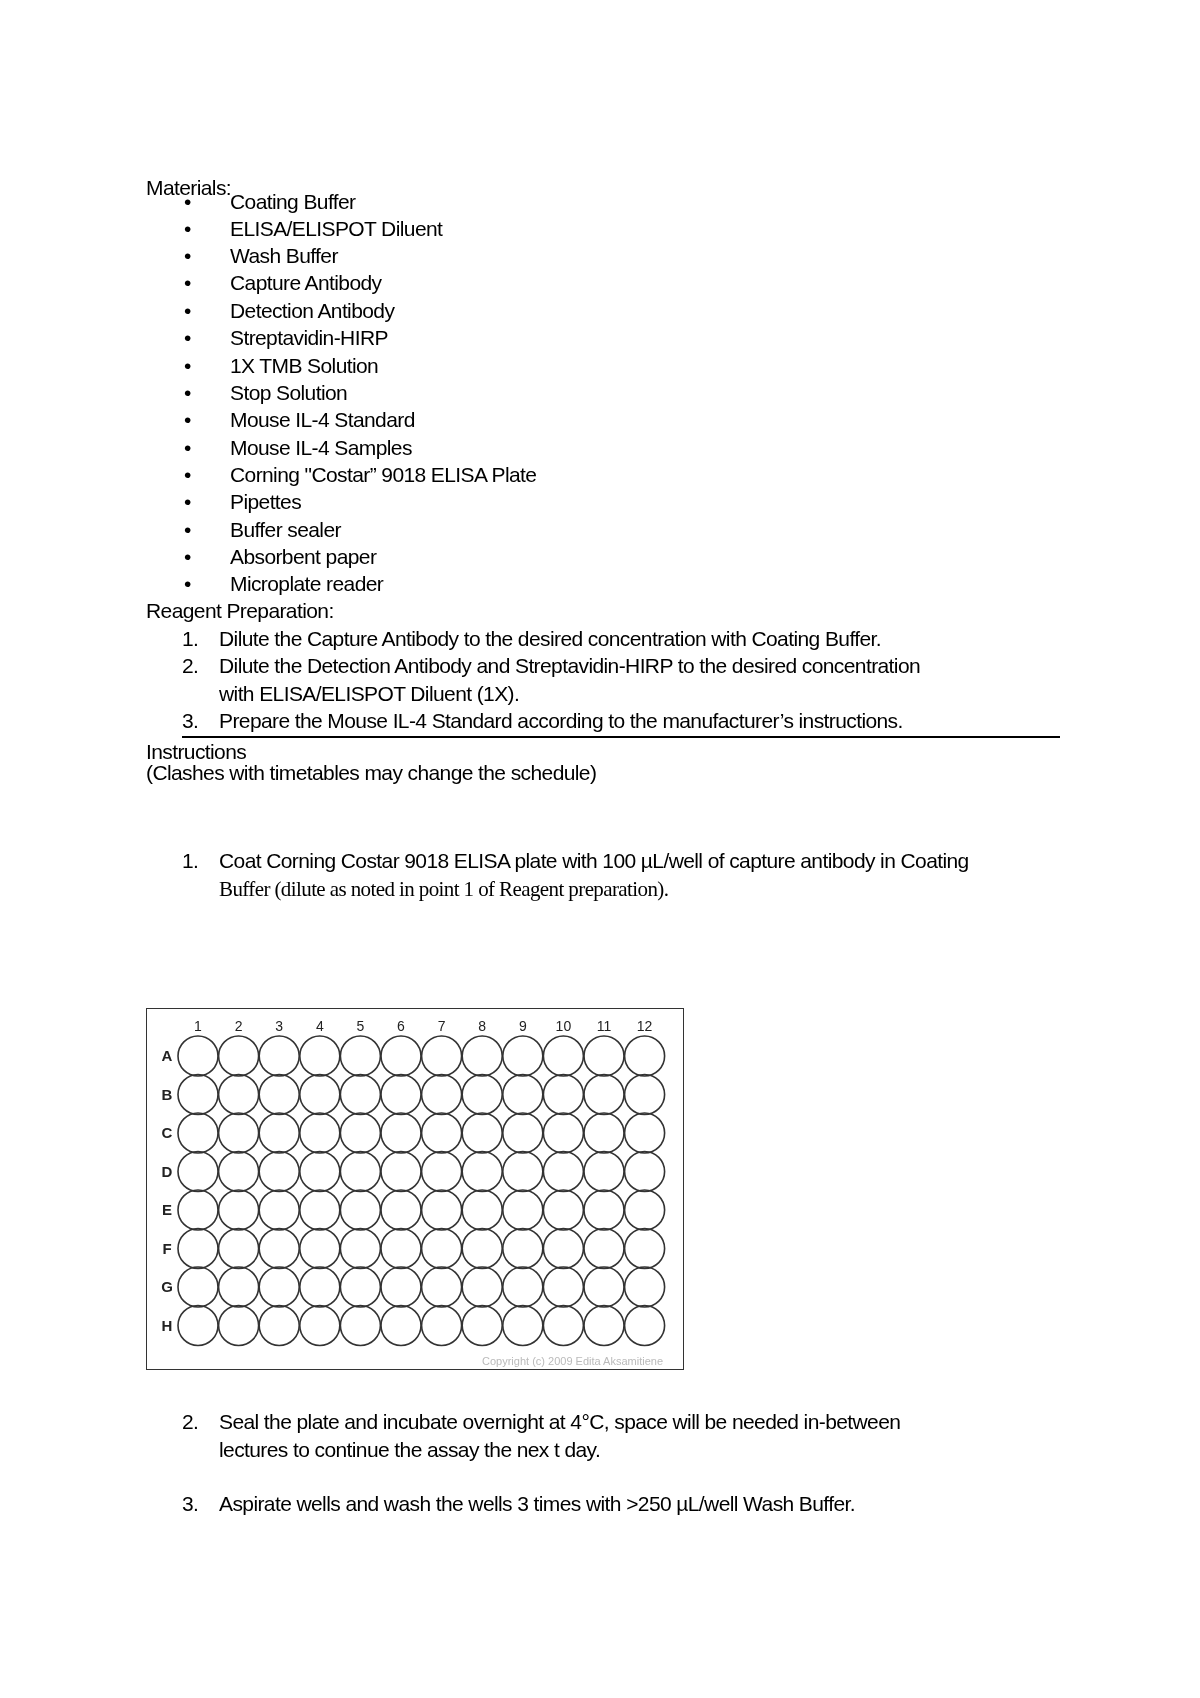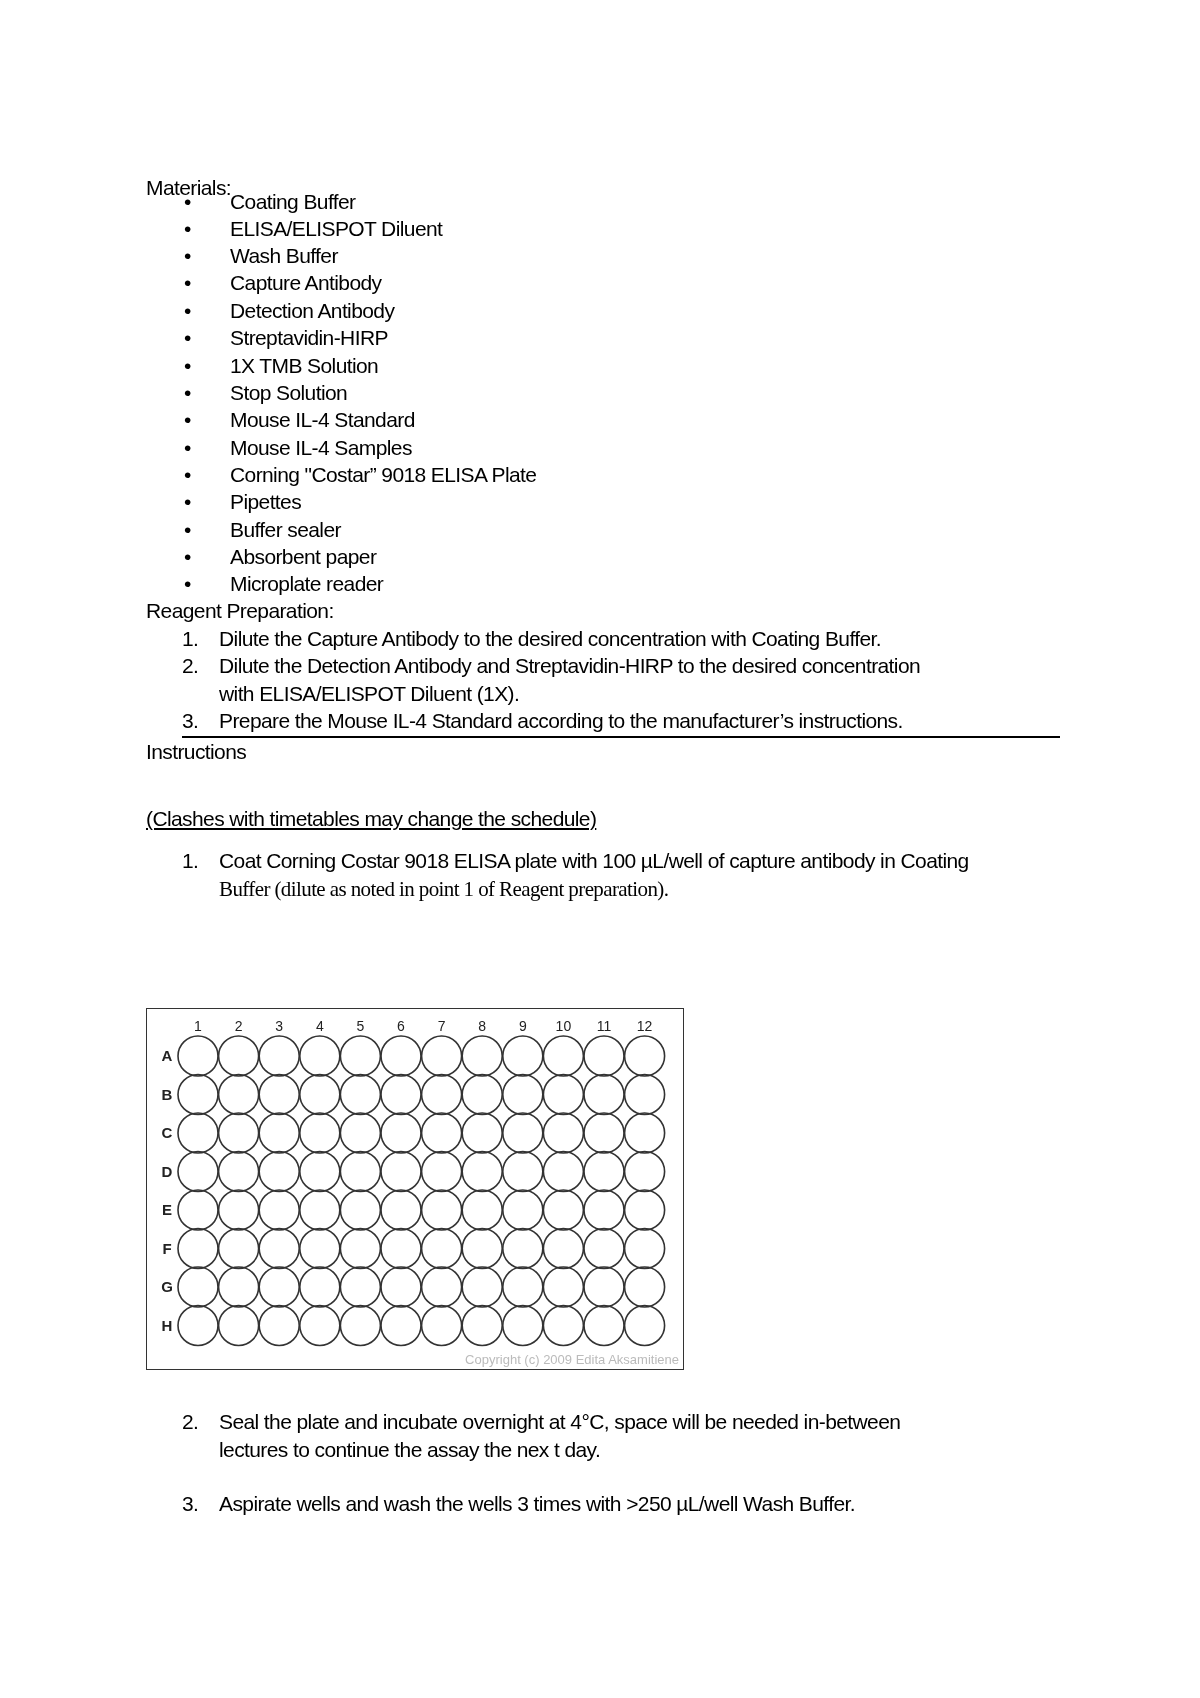--- a/index.html
+++ b/index.html
@@ -15,22 +15,22 @@
   .num-row { position: absolute; left: 146px; font-size: 21px; line-height: 26px; white-space: nowrap;
              letter-spacing: -0.6px; }
   .num-row .num { position: absolute; left: 36px; top: 0; }
   .num-row .txt { position: absolute; left: 73px; top: 0; }
   .rule { position: absolute; left: 182px; top: 800px; width: 878px; height: 2px; background: #000; }
   .plate { position: absolute; left: 146px; top: 1008px; width: 538px; height: 362px;
            border: 1.5px solid #333; box-sizing: border-box; }
   .plate svg { position: absolute; left: 0; top: 0; }
   .col-lbl { font-family: "Liberation Sans", sans-serif; font-size: 14px; fill: #222; }
   .row-lbl { font-family: "Liberation Sans", sans-serif; font-size: 15px; font-weight: bold; fill: #222; }
-  .copyright { position: absolute; right: 4px; bottom: 2px; font-family: "Liberation Sans", sans-serif;
-               font-size: 13px; color: #bbb; }
+  .copyright { position: absolute; right: 20px; bottom: 2px; font-family: "Liberation Sans", sans-serif;
+               font-size: 11px; color: #bbb; }
 </style>
 </head>
 <body>
 
 <div class="page">
 
   <div class="line" style="top:175px;">Materials:</div>
 
   <div>
     <div class="bullet-row" style="top:189px;">
@@ -107,21 +107,21 @@
       <span class="txt" style="top:28px;">with ELISA/ELISPOT Diluent (1X).</span>
     </div>
     <div class="num-row" style="top:708px;">
       <span class="num">3.</span>
       <span class="txt">Prepare the Mouse IL-4 Standard according to the manufacturer’s instructions.</span>
     </div>
   </div>
   <div class="rule" style="top:736px;"></div>
 
   <div class="line" style="top:739px;">Instructions</div>
-  <div class="line" style="top:806px;text-decoration:underline;">(Clashes with timetables may change the schedule)</div>
+  <div class="line" style="top:760px;">(Clashes with timetables may change the schedule)</div>
 
   <div class="num-row" style="top:848px;">
     <span class="num">1.</span>
     <span class="txt">Coat Corning Costar 9018 ELISA plate with 100 µL/well of capture antibody in Coating</span>
     <span class="txt" style="top:28px;font-family:Liberation Serif, serif;">Buffer (dilute as noted in point 1 of Reagent preparation).</span>
   </div>
 
   <div class="plate">
     <svg id="plate-svg" width="536" height="360" viewBox="0 0 536 360">
         <text x="51" y="22" text-anchor="middle" class="col-lbl">1</text>

